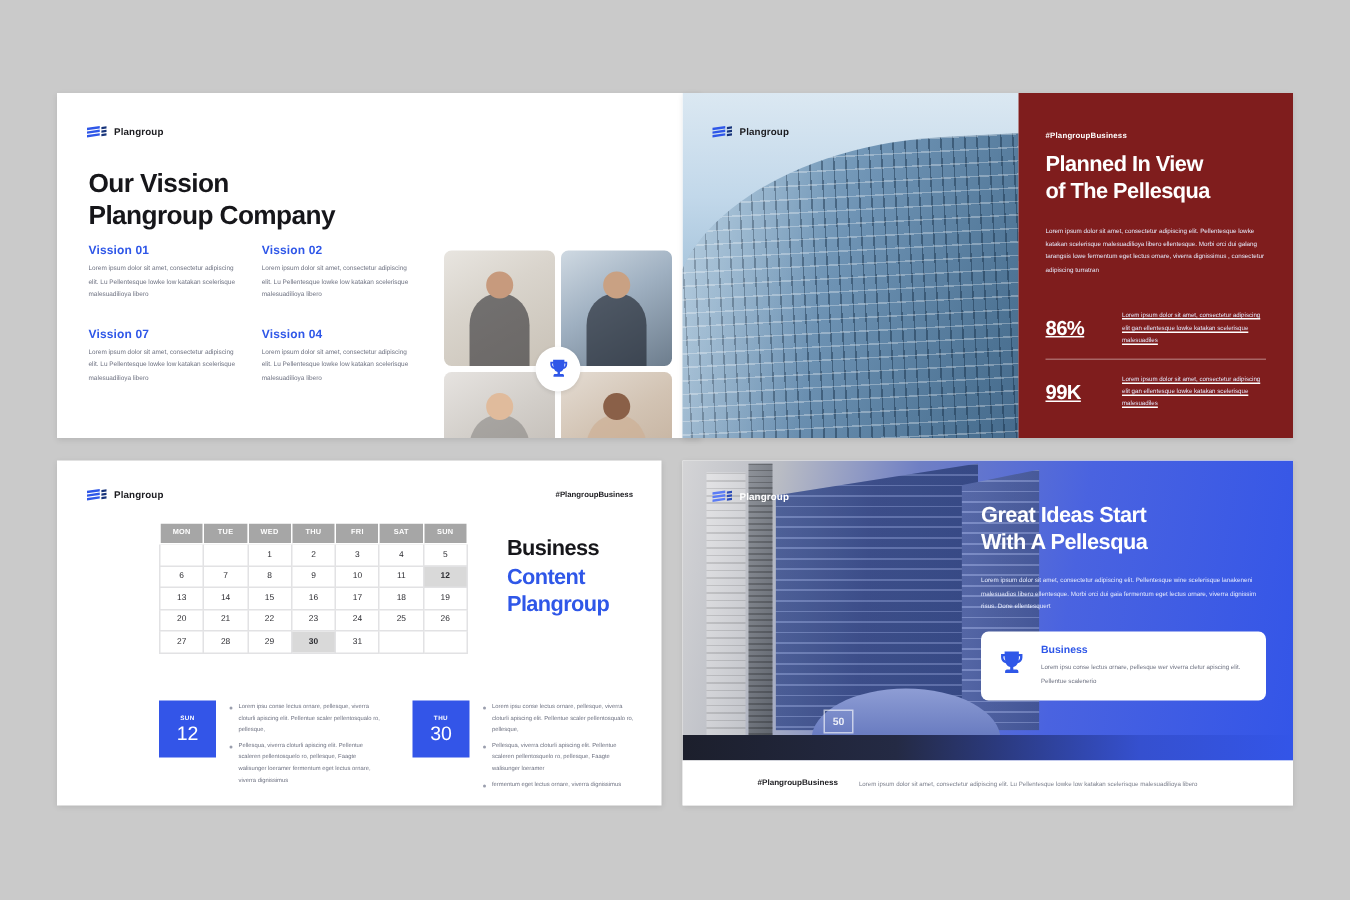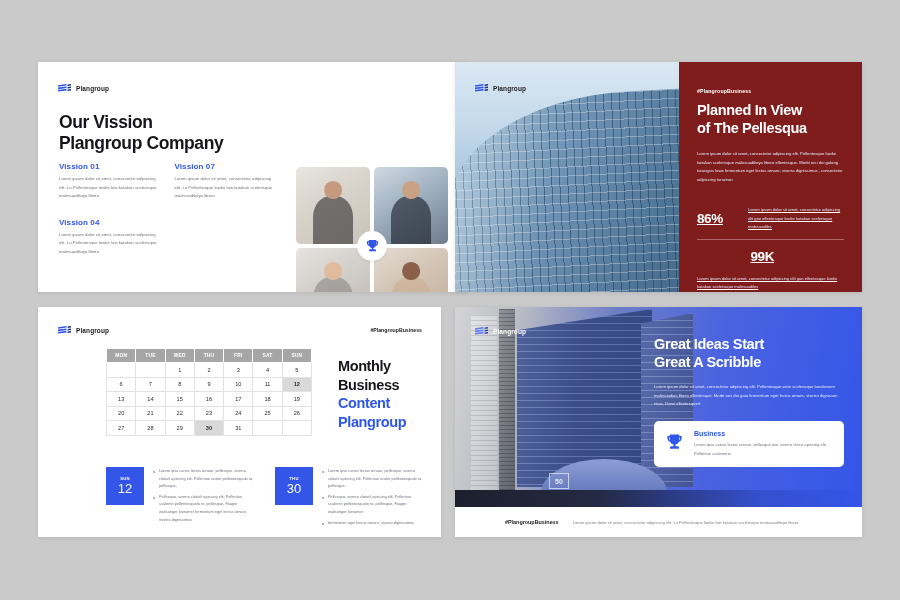--- a/index.html
+++ b/index.html
@@ -113,21 +113,21 @@
   .s2-panel {
     position:absolute; right:0; top:0; width:183px; height:100%;
     background:#7f1d1d;
     padding:26px 18px 0 18px;
     color:#fff;
   }
   .s2-tag { font-size:5.2px; font-weight:700; letter-spacing:.15px; margin-bottom:8px; }
   .s2-title { font-size:14.5px; line-height:1.24; font-weight:700; letter-spacing:-0.35px; }
   .s2-body { font-size:4.2px; line-height:2.05; margin-top:12px; color:#e6ecfd; width:152px; }
   .stat-row { display:flex; align-items:center; gap:11px; padding:9px 0 8px 0; }
-  .stat-row + .stat-row { border-top:1px solid rgba(255,255,255,0.32);flex-direction:column; }
+  .stat-row + .stat-row { border-top:1px solid rgba(255,255,255,0.32); }
   .stat-num { font-size:13.5px; font-weight:700; letter-spacing:-0.4px; min-width:40px; }
   .stat-txt { font-size:4.1px; line-height:2.0; color:#e3eafd; }
   .stats { margin-top:13px;text-decoration:underline; }
 
   
   #slide3 .s3-logo { position:absolute; left:19px; top:18px; }
   .s3-tag { position:absolute; right:19px; top:20px; font-size:5.2px; font-weight:700; color:#1b1b1f; }
   .cal {
     position:absolute; left:68px; top:41px; width:206px;
     border-collapse:collapse;
@@ -249,20 +249,24 @@
     </div>
 
     <div class="s1-title">
       <div>Our Vission</div>
       <div>Plangroup Company</div>
     </div>
 
     <div class="s1-grid">
       <div>
         <div class="vis-h">Vission 01</div>
+        <div class="vis-p">Lorem ipsum dolor sit amet, consectetur adipiscing elit. Lu Pellentesque lowke low katakan scelerisque malesuadilioya libero</div>
+      </div>
+      <div>
+        <div class="vis-h">Vission 02</div>
         <div class="vis-p">Lorem ipsum dolor sit amet, consectetur adipiscing elit. Lu Pellentesque lowke low katakan scelerisque malesuadilioya libero</div>
       </div>
       <div>
         <div class="vis-h">Vission 07</div>
         <div class="vis-p">Lorem ipsum dolor sit amet, consectetur adipiscing elit. Lu Pellentesque lowke low katakan scelerisque malesuadilioya libero</div>
       </div>
       <div>
         <div class="vis-h">Vission 04</div>
         <div class="vis-p">Lorem ipsum dolor sit amet, consectetur adipiscing elit. Lu Pellentesque lowke low katakan scelerisque malesuadilioya libero</div>
       </div>
@@ -398,21 +402,20 @@
           <td>29</td>
           <td class="hl">30</td>
           <td>31</td>
           <td></td>
           <td></td>
         </tr>
       </tbody>
     </table>
 
     <div class="s3-head">
-      <div>Monthly</div>
       <div>Business</div>
       <div class="blue">Content</div>
       <div class="blue">Plangroup</div>
     </div>
 
     <div class="s3-events">
       <div class="ev">
         <div class="ev-box">
           <span class="ev-dow">SUN</span>
           <span class="ev-day">12</span>
@@ -455,21 +458,21 @@
         <path d="M10.6 1.6 L14 1.1 L14 2.6 L10.6 3.1 Z" fill="#2a4bb8"></path>
         <path d="M10.6 4.0 L14 3.5 L14 5.0 L10.6 5.5 Z" fill="#2a4bb8"></path>
         <path d="M10.6 6.4 L14 5.9 L14 7.4 L10.6 7.9 Z" fill="#2a4bb8"></path>
       </svg>
       <span class="logo-text">Plangroup</span>
     </div>
 
     <div class="s4-content">
       <div class="s4-title">
         <div>Great Ideas Start</div>
-        <div>Great A Scribble</div>
+        <div>With A Pellesqua</div>
       </div>
       <div class="s4-body">Lorem ipsum dolor sit amet, consectetur adipiscing elit. Pellentesque wine scelerisque lanakeneni malesuadios libero ellentesque. Morbi orci dui gaia fermentum eget lectus ornare, viverra dignissim risus. Done ellentesquert</div>
       <div class="s4-card">
         <svg width="19" height="19" viewBox="0 0 24 24" style="flex:0 0 auto;margin-top:2px">
           <path fill="#2f57e8" d="M6 3h12v2h3v3c0 2.4-1.7 4.4-4 4.9-.6 1.6-2 2.8-3.7 3V18h2.7c.9 0 1.6.7 1.6 1.6V21H6.4v-1.4c0-.9.7-1.6 1.6-1.6h2.7v-2.1c-1.7-.2-3.1-1.4-3.7-3C4.7 12.4 3 10.4 3 8V5h3V3zm0 4H5v1c0 1.1.7 2.1 1.7 2.6A7 7 0 0 1 6 8.5V7zm12 0v1.5c0 .7-.1 1.4-.4 2.1.9-.5 1.4-1.5 1.4-2.6V7h-1z"></path>
         </svg>
         <div>
           <div class="s4-card-title">Business</div>
           <div class="s4-card-body">Lorem ipsu conse lectus ornare, pellesque wer viverra cletur apiscing elit. Pellentue scalenerio</div>
         </div>

